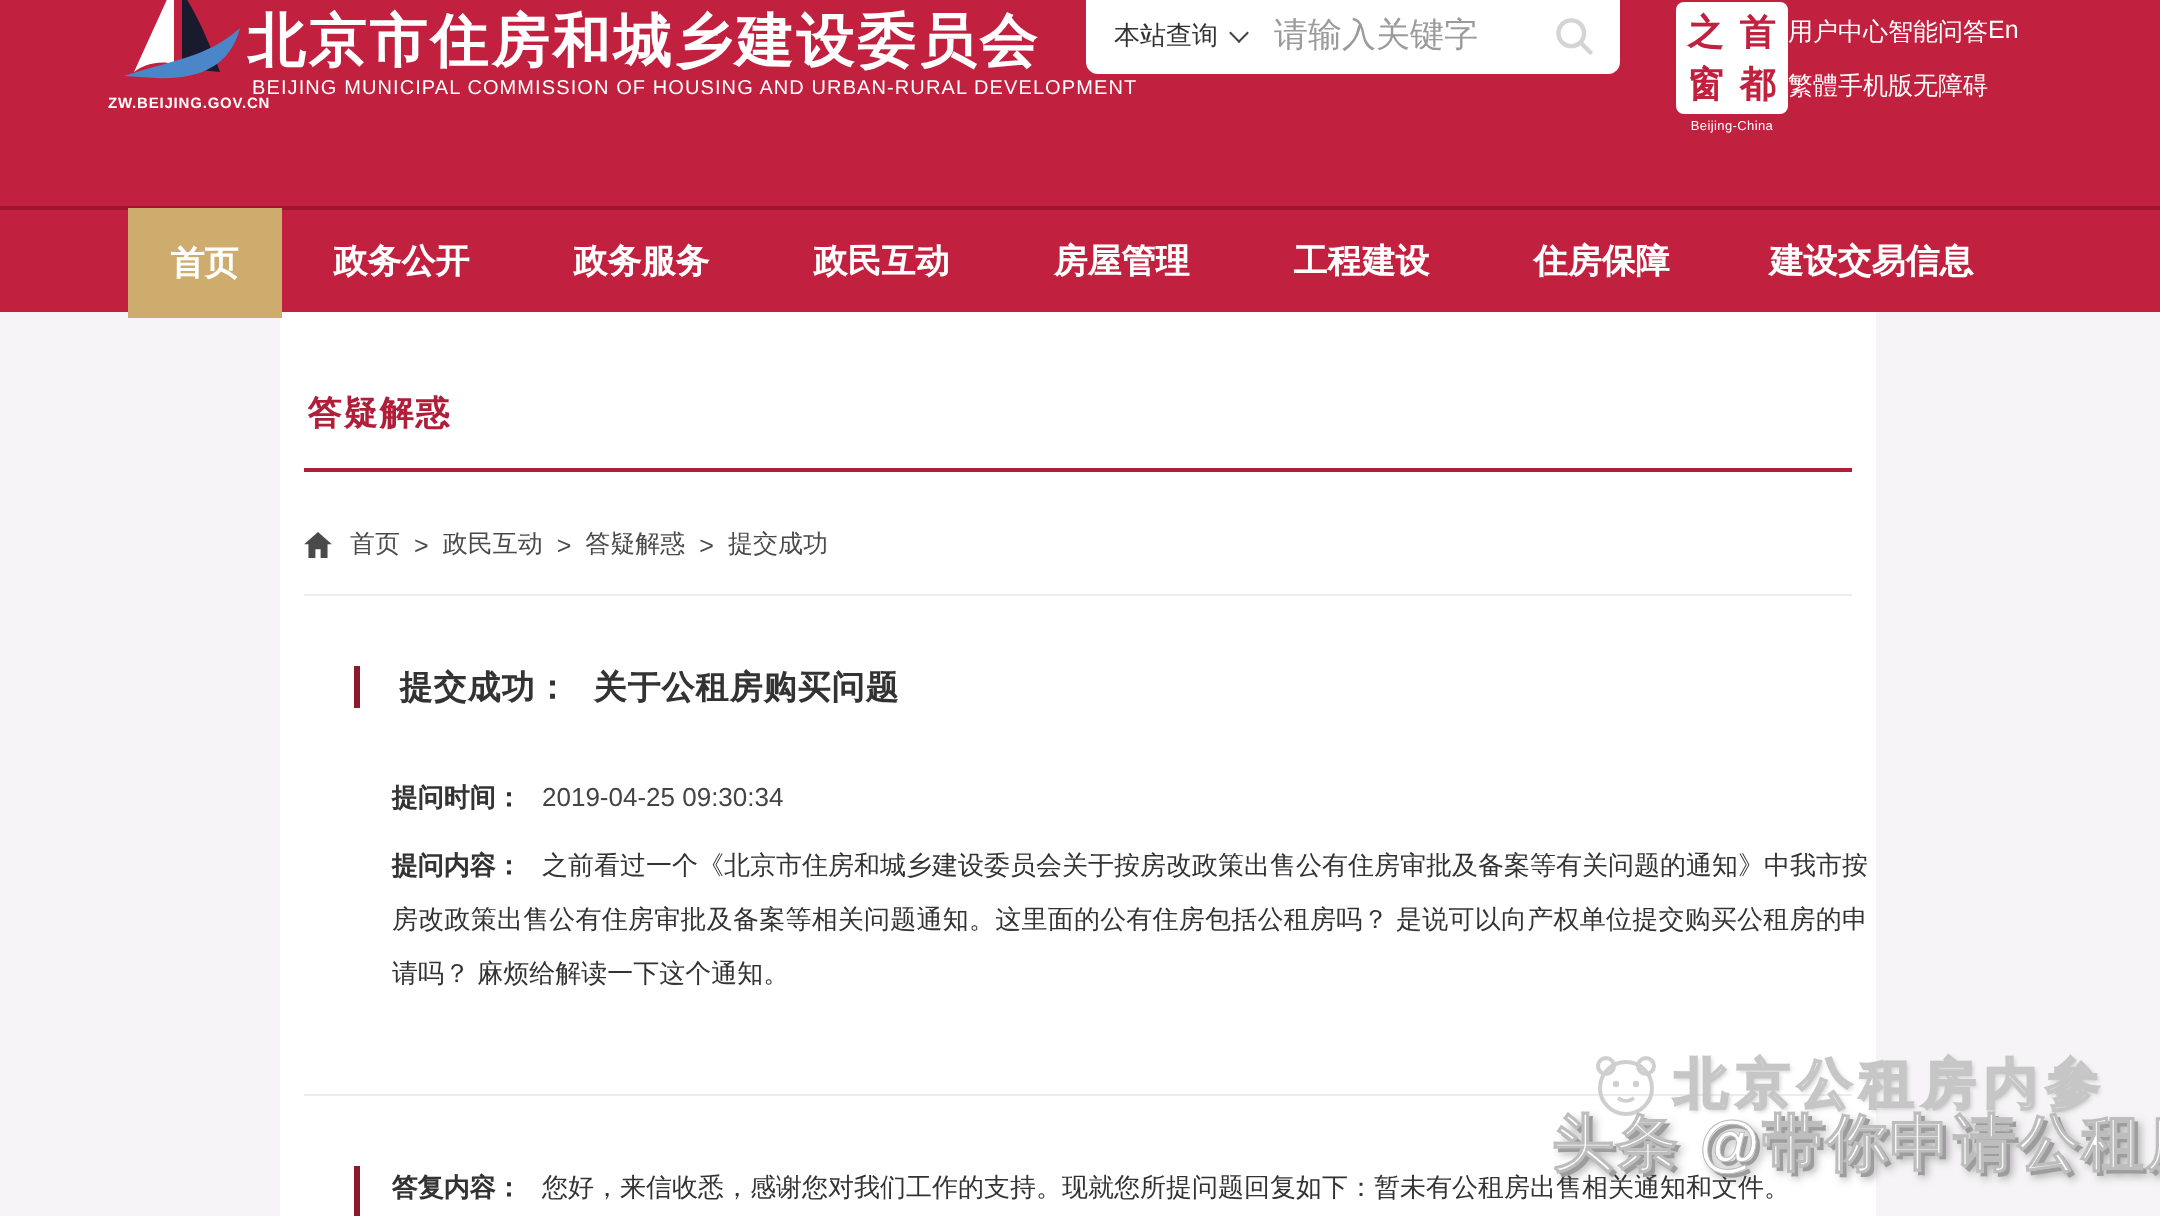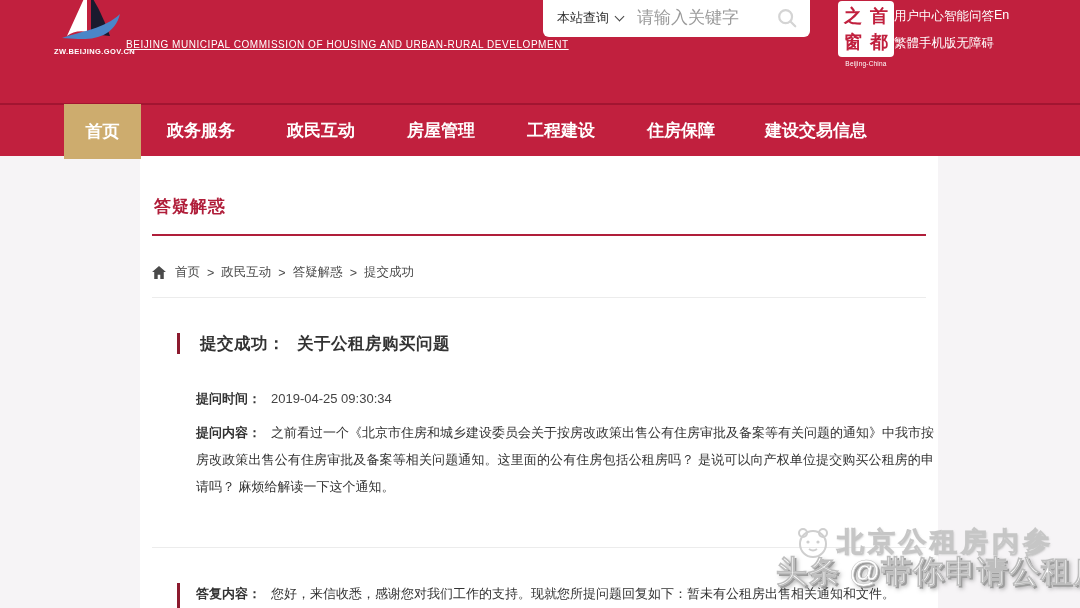--- a/index.html
+++ b/index.html
@@ -8,21 +8,21 @@
   .stage { position: relative; width: 1080px; height: 608px; background: #F6F4F6; overflow: hidden; }
 
   
   .header { position: absolute; left: 0; top: 0; width: 1080px; height: 103px; background: #C1203E; }
   .logo-sail { position: absolute; left: 60px; top: -2px; width: 62px; height: 48px; }
   .logo-url { position: absolute; left: 54px; top: 47px; width: 76px; text-align: center;
               font-size: 7.5px; font-weight: bold; color: #fff; letter-spacing: 0.4px; }
   .site-title { position: absolute; left: 124px; top: 1px; font-size: 29px; font-weight: bold;
                 color: #fff; letter-spacing: 1.5px; white-space: nowrap; }
   .site-sub { position: absolute; left: 126px; top: 39px; font-size: 10px; color: #fff;
-              letter-spacing: 0.55px; white-space: nowrap; text-decoration: underline; }
+              letter-spacing: 0.55px; white-space: nowrap; }
 
   .searchbox { position: absolute; left: 543px; top: -7px; width: 267px; height: 44px;
                background: #fff; border-radius: 6px; display: flex; align-items: center;
                padding: 6px 12px 0 14px; }
   .search-scope { display: flex; align-items: center; gap: 7px; font-size: 13px; color: #333;
                   cursor: pointer; white-space: nowrap; }
   .chev { width: 7px; height: 7px; border-right: 1.6px solid #444; border-bottom: 1.6px solid #444;
           transform: rotate(45deg); margin-top: -4px; }
   .search-input { border: none; outline: none; background: transparent; font-size: 17px;
                   color: #333; margin-left: 14px; flex: 1; min-width: 0;
@@ -104,20 +104,21 @@
 
   <div class="header">
 
     <svg class="logo-sail" viewBox="0 0 62 48">
       <path d="M27,-6 L27,34 C20,32 12,34 7,38 Z" fill="#ffffff"></path>
       <path d="M31,-2 L31,36 L50,38 C45,24 38,8 31,-2 Z" fill="#1a1a2e"></path>
       <path d="M2,40 C22,33 44,31 60,16 C55,36 38,42 18,41 Z" fill="#4a86c8"></path>
     </svg>
     <div class="logo-url">ZW.BEIJING.GOV.CN</div>
 
+    <div class="site-title">北京市住房和城乡建设委员会</div>
     <div class="site-sub">BEIJING MUNICIPAL COMMISSION OF HOUSING AND URBAN-RURAL DEVELOPMENT</div>
 
     <div class="searchbox">
       <div class="search-scope">
         <span>本站查询</span>
         <span class="chev"></span>
       </div>
       <input class="search-input" type="text" placeholder="请输入关键字" style="">
       <svg class="search-glass" viewBox="0 0 24 24">
         <circle cx="10.5" cy="10.5" r="7" fill="none" stroke="#d4d4d4" stroke-width="2.4"></circle>
@@ -141,20 +142,21 @@
     <div class="hdr-links hdr-links-2">
       <span>繁體</span>
       <span>手机版</span>
       <span>无障碍</span>
     </div>
   </div>
 
   <div class="nav"></div>
   <div class="tab-home">首页</div>
   <div class="nav-items">
+    <div class="nav-item">政务公开</div>
     <div class="nav-item">政务服务</div>
     <div class="nav-item">政民互动</div>
     <div class="nav-item">房屋管理</div>
     <div class="nav-item">工程建设</div>
     <div class="nav-item">住房保障</div>
     <div class="nav-item wide">建设交易信息</div>
   </div>
 
   <div class="card"></div>
 

